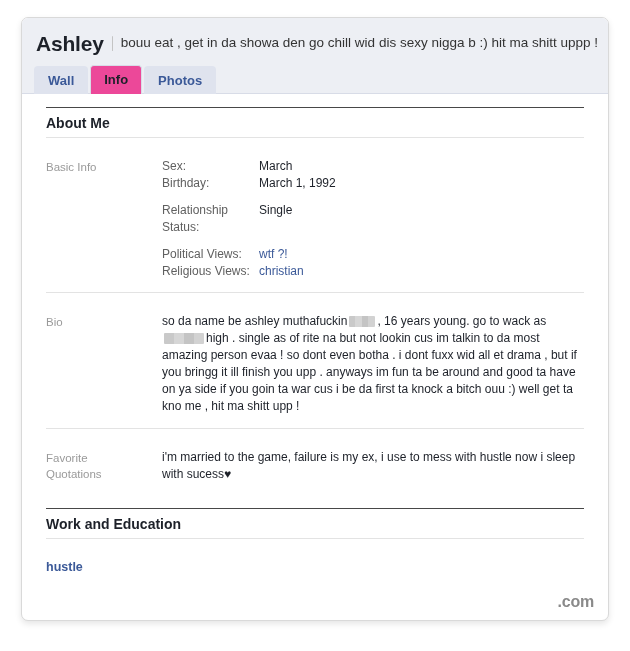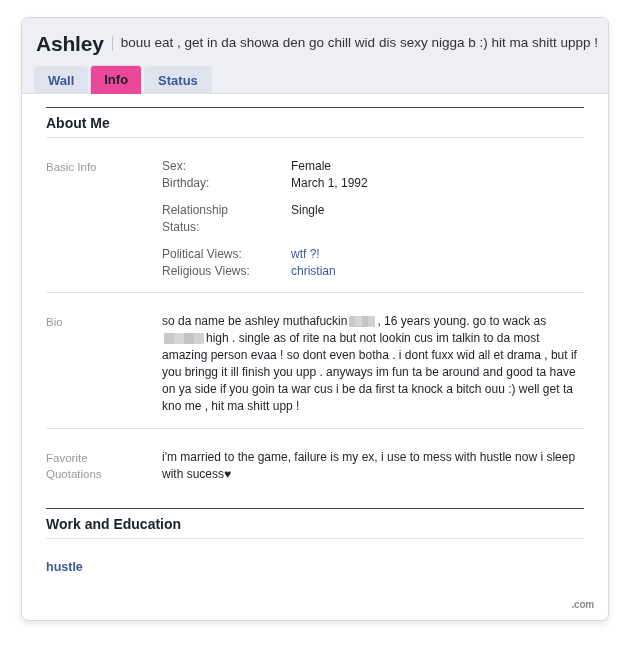--- a/index.html
+++ b/index.html
@@ -146,21 +146,20 @@
     line-height: 16.5px;
     min-width: 0;
   }
 
   
   .kv-group { margin-bottom: 11px; }
   .kv-group:last-child { margin-bottom: 0; }
   .kv {
     display: flex;
     line-height: 16.5px;
-    gap: 32px;
   }
   .kv-key {
     width: 97px;
     flex: 0 0 97px;
     color: #606060;
     font-size: 12px;
   }
   .kv-val {
     color: #1d2129;
     font-size: 12px;
@@ -196,21 +195,21 @@
     align-items: baseline;
     line-height: 1;
   }
   .wm-main {
     font-size: 21px;
     font-weight: bold;
     color: #5c72b5;
     letter-spacing: -0.6px;
   }
   .wm-tld {
-    font-size: 10px;
+    font-size: 16px;
     font-weight: bold;
     color: #8a8a8a;
     letter-spacing: -0.2px;
     margin-left: 1px;
   }
 </style>
 </head>
 <body>
 
 <div class="page-wrap">
@@ -221,37 +220,37 @@
 
       <div class="status-line">
         <span class="profile-name">Ashley</span>
         <span class="redact redact-name"></span>
         <span class="status-text">bouu eat , get in da showa den go chill wid dis sexy nigga b :) hit ma shitt uppp !</span>
       </div>
 
       <div class="tabs">
         <div class="tab">Wall</div>
         <div class="tab active">Info</div>
-        <div class="tab">Status</div>
+        <div class="tab">Photos</div>
       </div>
 
     </div>
 
     <div class="card-body">
 
       <div class="section-head">About Me</div>
 
       <div class="row">
         <div class="row-label">Basic Info</div>
         <div class="row-value">
 
           <div class="kv-group">
             <div class="kv">
               <div class="kv-key">Sex:</div>
-              <div class="kv-val">Female</div>
+              <div class="kv-val">March</div>
             </div>
             <div class="kv">
               <div class="kv-key">Birthday:</div>
               <div class="kv-val">March 1, 1992</div>
             </div>
           </div>
 
           <div class="kv-group">
             <div class="kv">
               <div class="kv-key">Relationship Status:</div>

